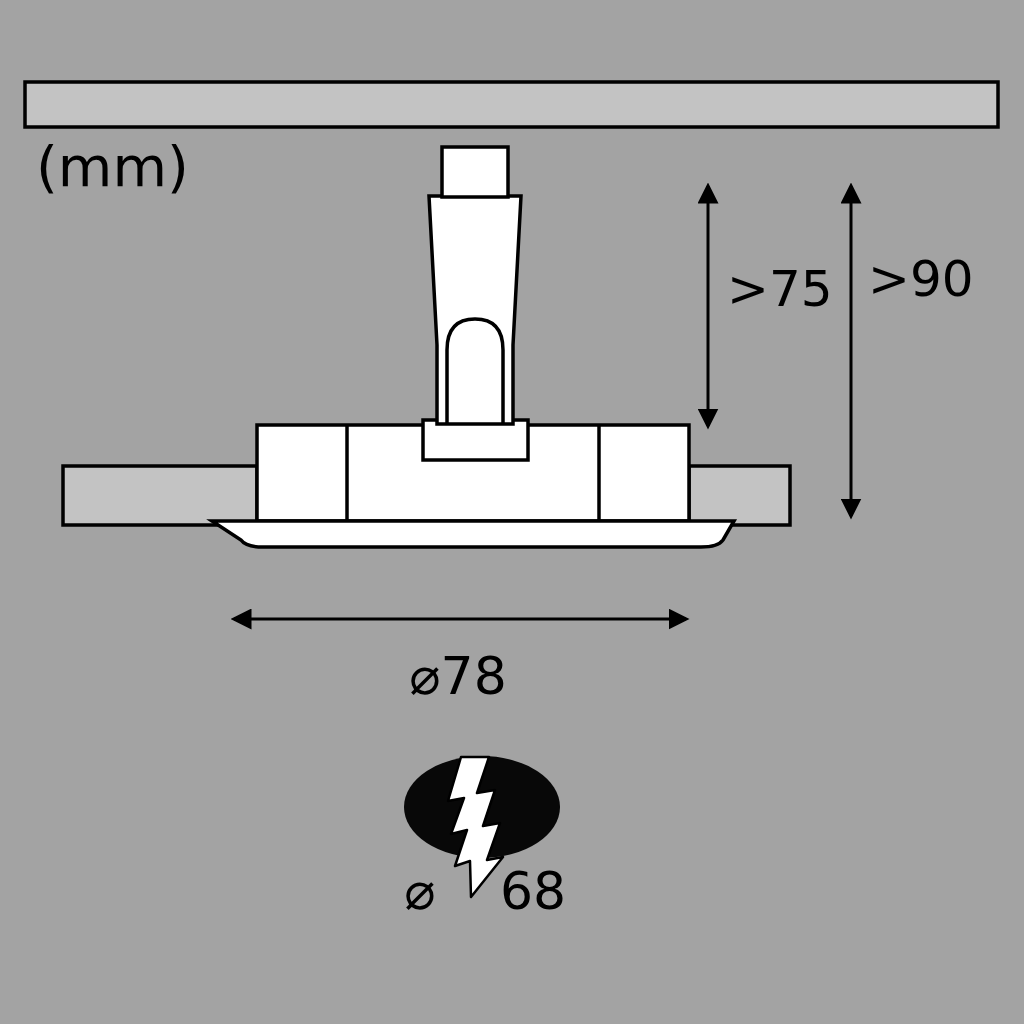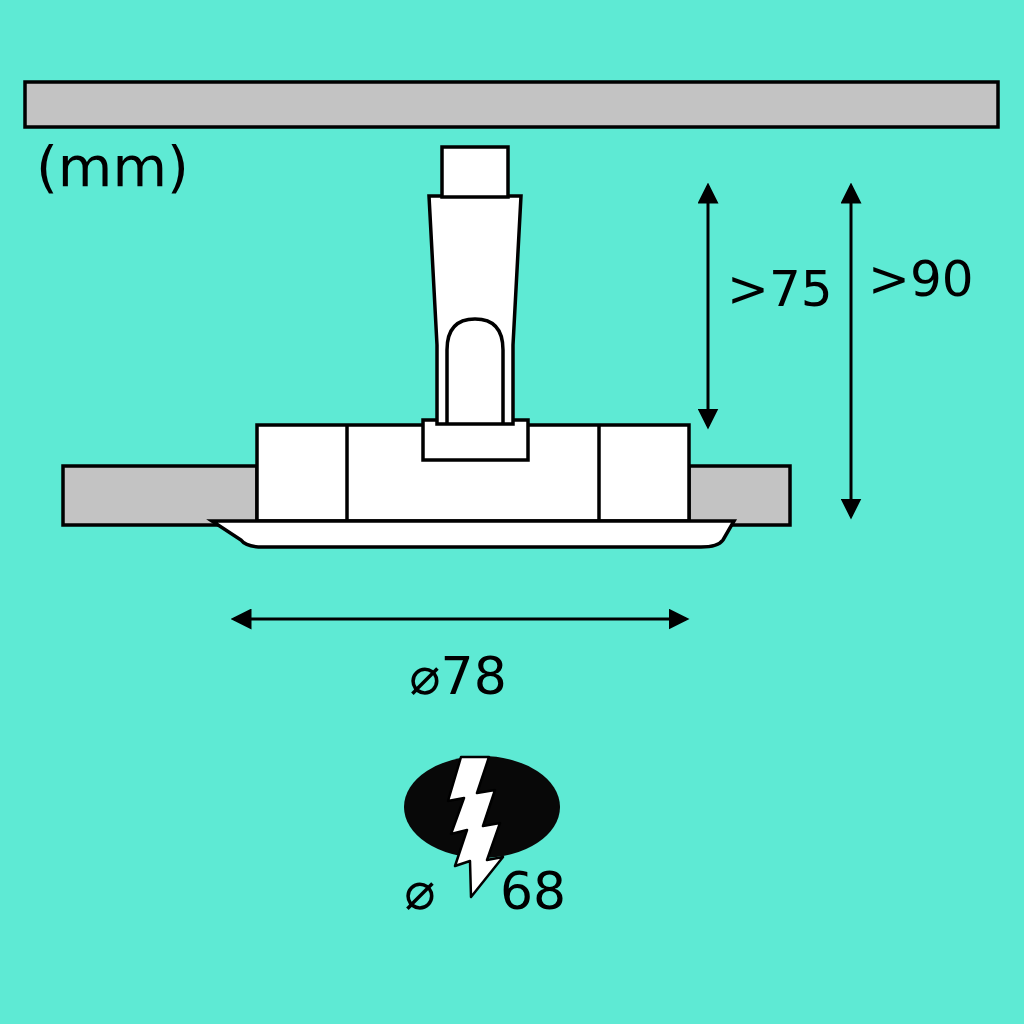--- a/index.html
+++ b/index.html
@@ -7,21 +7,21 @@
     padding: 0;
     width: 1024px;
     height: 1024px;
     background: #ffffff;
     font-family: "DejaVu Sans", "Liberation Sans", sans-serif;
   }
   .stage {
     width: 1024px;
     height: 1024px;
     position: relative;
-    background: #5eead4;
+    background: #a3a3a3;
   }
   svg { display: block; }
   text {
     font-family: "DejaVu Sans", "Liberation Sans", sans-serif;
     fill: #000000;
   }
   .dim-text { font-size: 50px; }
   .unit-text { font-size: 56px; }
   .dia-text  { font-size: 52px; }
 </style>

